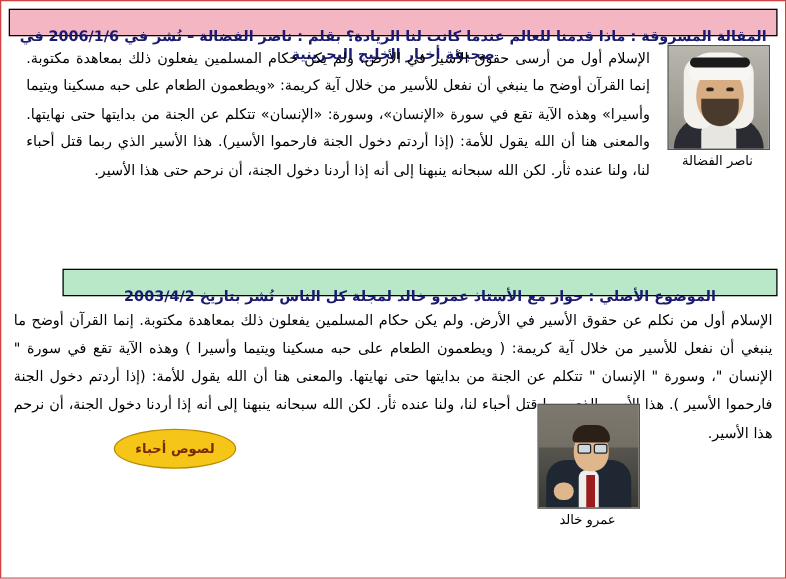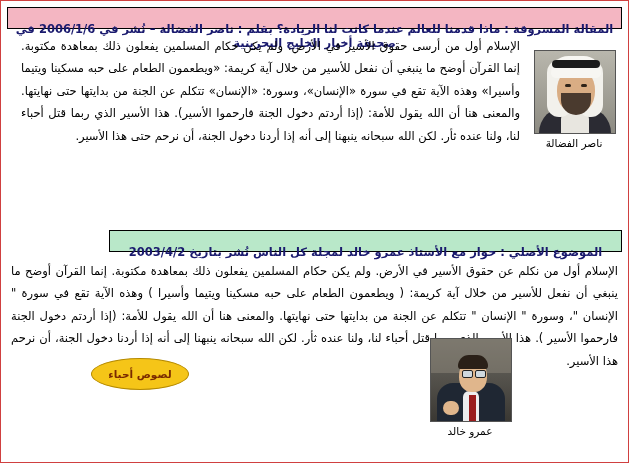--- a/index.html
+++ b/index.html
@@ -39,23 +39,23 @@
     padding: 14px 4px 4px 4px;
     line-height: 1.25;
   }
   .banner-stolen {
     background: #f4b6c2;
     width: 615px;
     height: 22px;
   }
   .banner-original {
     background: #b9e8c9;
-    width: 513px;
+    width: 572px;
     height: 22px;
-    margin-top: 15px;
+    margin-top: 0;
   }
 
   
   .block {
     position: relative;
     width: 615px;
   }
   .article-text {
     direction: rtl;
     text-align: justify;
@@ -139,21 +139,21 @@
 <body>
 
 <div class="page">
   <div class="inner">
 
     <div class="banner banner-stolen">
       <span>المقالة المسروقة :  ماذا قدمنا للعالم عندما كانت لنا الريادة؟ بقلم : ناصر الفضالة – نُشر في 2006/1/6 في صحيفة أخبار الخليج البحرينية</span>
     </div>
 
     <div class="block" style="height:176px;">
-      <div class="photo-card" style="right:6px; top:21px;">
+      <div class="photo-card" style="right:6px; top:7px;">
         <div class="photo-frame">
           <div class="ph1-bg"></div>
           <div class="ph1-shoulders"></div>
           <div class="ph1-thobe"></div>
           <div class="ph1-ghutra-l"></div>
           <div class="ph1-ghutra-r"></div>
           <div class="ph1-head"></div>
           <div class="ph1-beard"></div>
           <div class="ph1-eyeL"></div>
           <div class="ph1-eyeR"></div>

